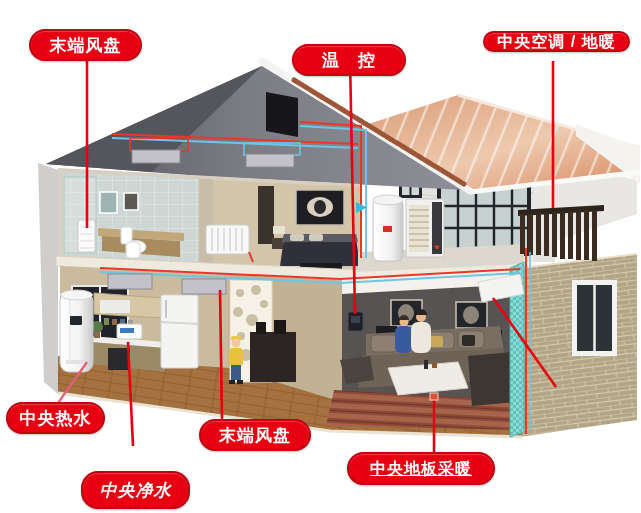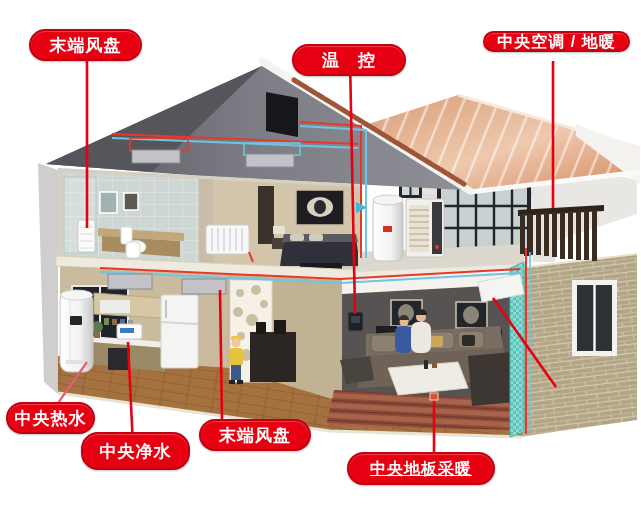--- a/index.html
+++ b/index.html
@@ -411,21 +411,21 @@
       <line class="leader" x1="556" y1="387" x2="493" y2="298"></line>
     </g>
   </svg>
 
   <div class="pill" style="left:29px;top:29px;width:113px;height:32px;">末端风盘</div>
 
   <div class="pill" style="left:292px;top:29px;width:114px;height:32px;margin-top:15px;">温　控</div>
 
   <div class="pill small" style="left:483px;top:31px;width:147px;height:21px;">中央空调 / 地暖</div>
 
-  <div class="pill" style="left:6px;top:402px;width:89px;height:32px;">中央热水</div>
-
-  <div class="pill" style="left:81px;top:432px;width:109px;height:38px;">中央净水</div>
+  <div class="pill" style="left:6px;top:402px;width:99px;height:32px;">中央热水</div>
+
+  <div class="pill" style="left:81px;top:471px;width:109px;height:38px;font-style:italic;">中央净水</div>
 
   <div class="pill" style="left:199px;top:419px;width:112px;height:32px;">末端风盘</div>
 
   <div class="pill small" style="left:347px;top:452px;width:148px;height:33px;text-decoration:underline;">中央地板采暖</div>
 
 </div>
 
 </body></html>

